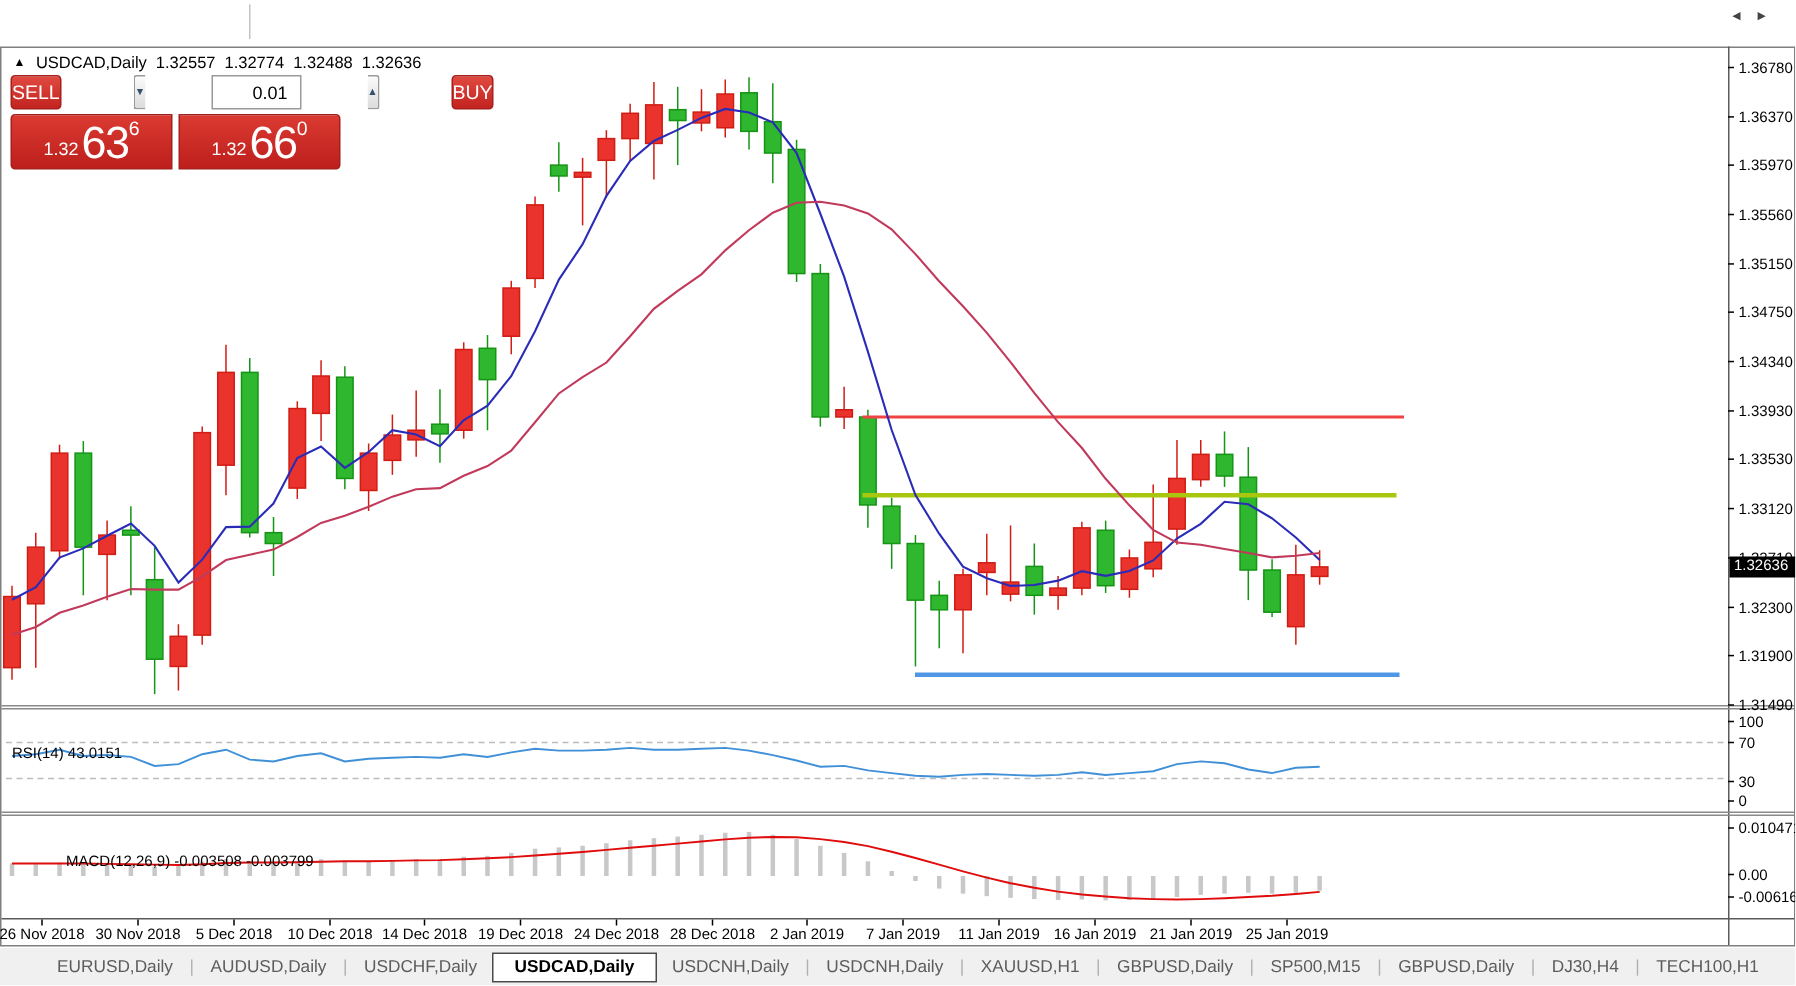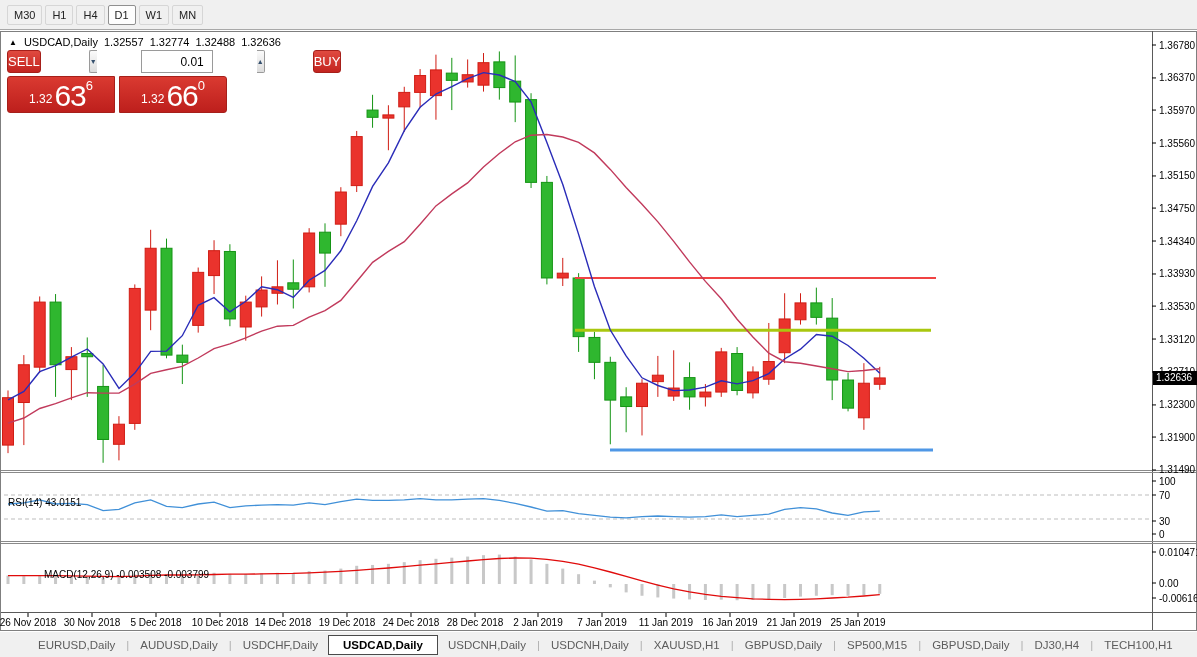--- a/index.html
+++ b/index.html
@@ -29,21 +29,21 @@
   #owidget{position:absolute;left:7px;top:50px;z-index:3;width:222px;}
   #owidget .row1{display:flex;height:23px;gap:44px;}
   .redbtn{background:linear-gradient(180deg,#e04a40,#c32420);color:#fff;border:1px solid #a61f1a;
           border-radius:3px;font-size:13px;display:flex;align-items:center;justify-content:center;}
   #sell-btn{width:50px;}
   #buy-btn{width:64px;}
   .spinbtn{width:16px;background:linear-gradient(180deg,#fbfbfb,#dcdcdc);border:1px solid #9a9a9a;
            font-size:7px;color:#35506e;display:flex;align-items:center;justify-content:center;}
   #spin-down{margin-left:4px;border-right:none;border-radius:2px 0 0 2px;}
   #spin-up{border-left:none;border-radius:0 2px 2px 0;margin-right:4px;}
-  #vol-input{width:72px;border:1px solid #9a9a9a;font-size:12px;text-align:right;padding-right:8px;
+  #vol-input{width:60px;border:1px solid #9a9a9a;font-size:12px;text-align:right;padding-right:8px;
              font-family:"Liberation Sans",sans-serif;color:#000;}
   .prices{display:flex;margin-top:3px;}
   .pricebtn{width:108px;height:37px;background:linear-gradient(180deg,#da3a31,#bd1f1c);border:1px solid #a61f1a;
             color:#fff;display:flex;align-items:flex-end;justify-content:center;padding-bottom:3px;}
   .pricebtn .small{font-size:12px;margin-bottom:3px;}
   .pricebtn .big{font-size:30px;line-height:26px;letter-spacing:-1px;margin-left:2px;}
   .pricebtn .sup{font-size:13px;align-self:flex-start;margin-top:1px;}
   #sell-price{margin-right:4px;border-radius:3px 0 0 3px;}
   #buy-price{border-radius:0 3px 3px 0;}
 
@@ -63,28 +63,20 @@
   .tab.active{background:#fff;border:1px solid #4a4a4a;color:#000;font-weight:700;padding:3px 14px;}
   .tab-sep{color:#b0b0b0;margin:0 1px;}
   #tab-arrows{position:absolute;right:10px;top:5px;font-size:9px;color:#444;letter-spacing:8px;}
   #tab-arrows span{cursor:default;}
 </style>
 </head>
 <body>
 
 <div id="screen">
 
-  <div id="toolbar">
-      <div class="tf-btn">M30</div>
-      <div class="tf-btn">H1</div>
-      <div class="tf-btn">H4</div>
-      <div class="tf-btn active">D1</div>
-      <div class="tf-btn">W1</div>
-      <div class="tf-btn">MN</div>
-    </div>
   <div class="vsep" style="left:166px;"></div>
 
   <svg id="chart-svg" width="1197" height="657">
       <rect x="0.5" y="31.5" width="1196" height="599" fill="#ffffff" stroke="#7f7f7f"></rect>
       <line x1="1152.5" y1="31" x2="1152.5" y2="630" stroke="#5a5a5a"></line>
       <line x1="1" y1="470.5" x2="1196" y2="470.5" stroke="#8a8a8a"></line>
       <line x1="1" y1="472.5" x2="1196" y2="472.5" stroke="#8a8a8a"></line>
       <line x1="1" y1="541.5" x2="1196" y2="541.5" stroke="#8a8a8a"></line>
       <line x1="1" y1="543.5" x2="1196" y2="543.5" stroke="#8a8a8a"></line>
       <line x1="1" y1="612.5" x2="1196" y2="612.5" stroke="#5a5a5a"></line>

